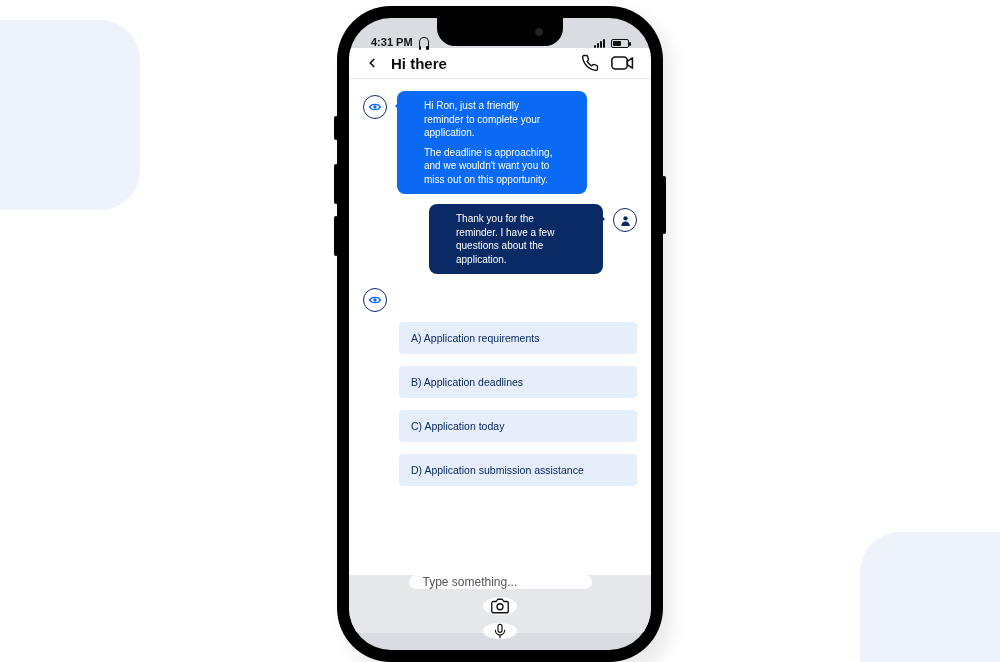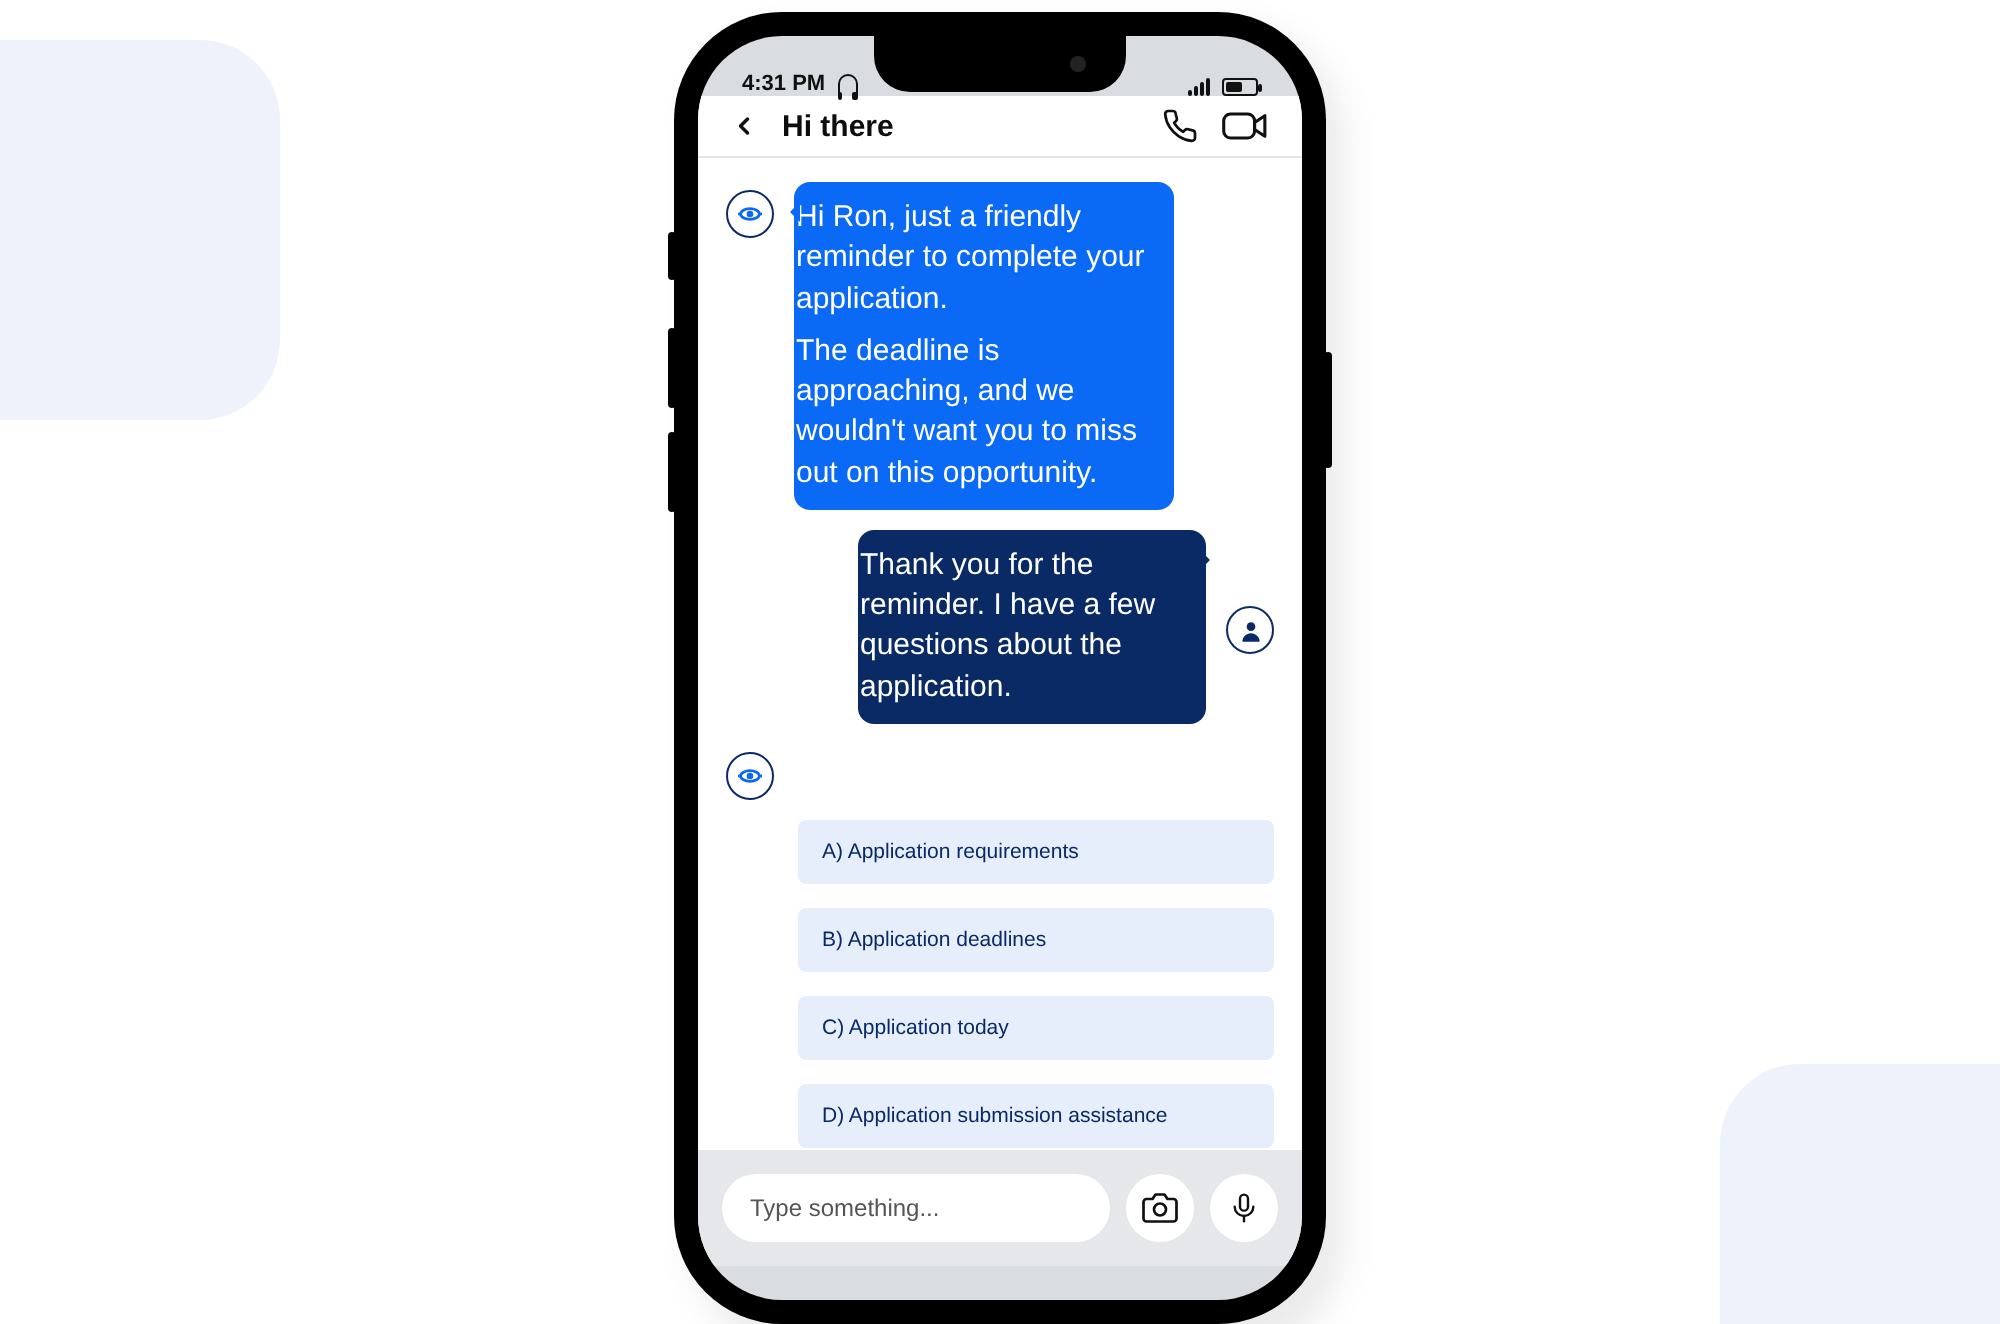--- a/index.html
+++ b/index.html
@@ -114,36 +114,36 @@
   .icon-phone, .icon-video, .icon-back { display:flex; align-items:center; justify-content:center; }
 
   
   .chat-area {
     background:#fff;
     padding: 12px 14px 8px;
     height: calc(100% - 30px - 48px - 58px);
     overflow: hidden;
   }
   .msg-row { display:flex; align-items:flex-start; margin-bottom: 10px; }
-  .msg-row.user { justify-content: flex-end; align-items: center; }
+  .msg-row.user { justify-content: flex-end; }
   .avatar {
     width: 24px; height: 24px; flex: 0 0 24px;
     border: 1.6px solid #0b2a66;
     border-radius: 50%;
     display:flex; align-items:center; justify-content:center;
     margin-top: 4px;
   }
   .msg-row.bot .avatar { margin-right: 10px; }
   .msg-row.user .avatar { margin-left: 10px; }
   .bubble {
     position: relative;
     max-width: 190px;
     border-radius: 8px;
-    padding: 8px 1px;
-    font-size: 15px;
+    padding: 8px 27px;
+    font-size: 10px;
     line-height: 1.35;
     color: #fff;
   }
   .bubble.bot { background: #0a6af5; }
   .bubble.user { background: #0a2a66; max-width: 174px; }
   .bubble p + p { margin-top: 6px; }
   
   .bubble.bot::before {
     content:""; position:absolute; left:-7px; top:10px;
     border: 5px solid transparent; border-right-color:#0a6af5;
@@ -165,20 +165,21 @@
   }
   
   .input-bar {
     position: relative;
     background:#e5e7ea;
     height: 58px;
     display:flex;
     align-items:center;
     gap: 8px;
     padding: 0 12px;
+    flex-direction: column;
   }
   .text-input {
     flex: 1;
     height: 34px;
     background:#fff;
     border-radius: 18px;
     border: none;
     padding: 0 14px;
     font-size: 12px;
     color:#222;

